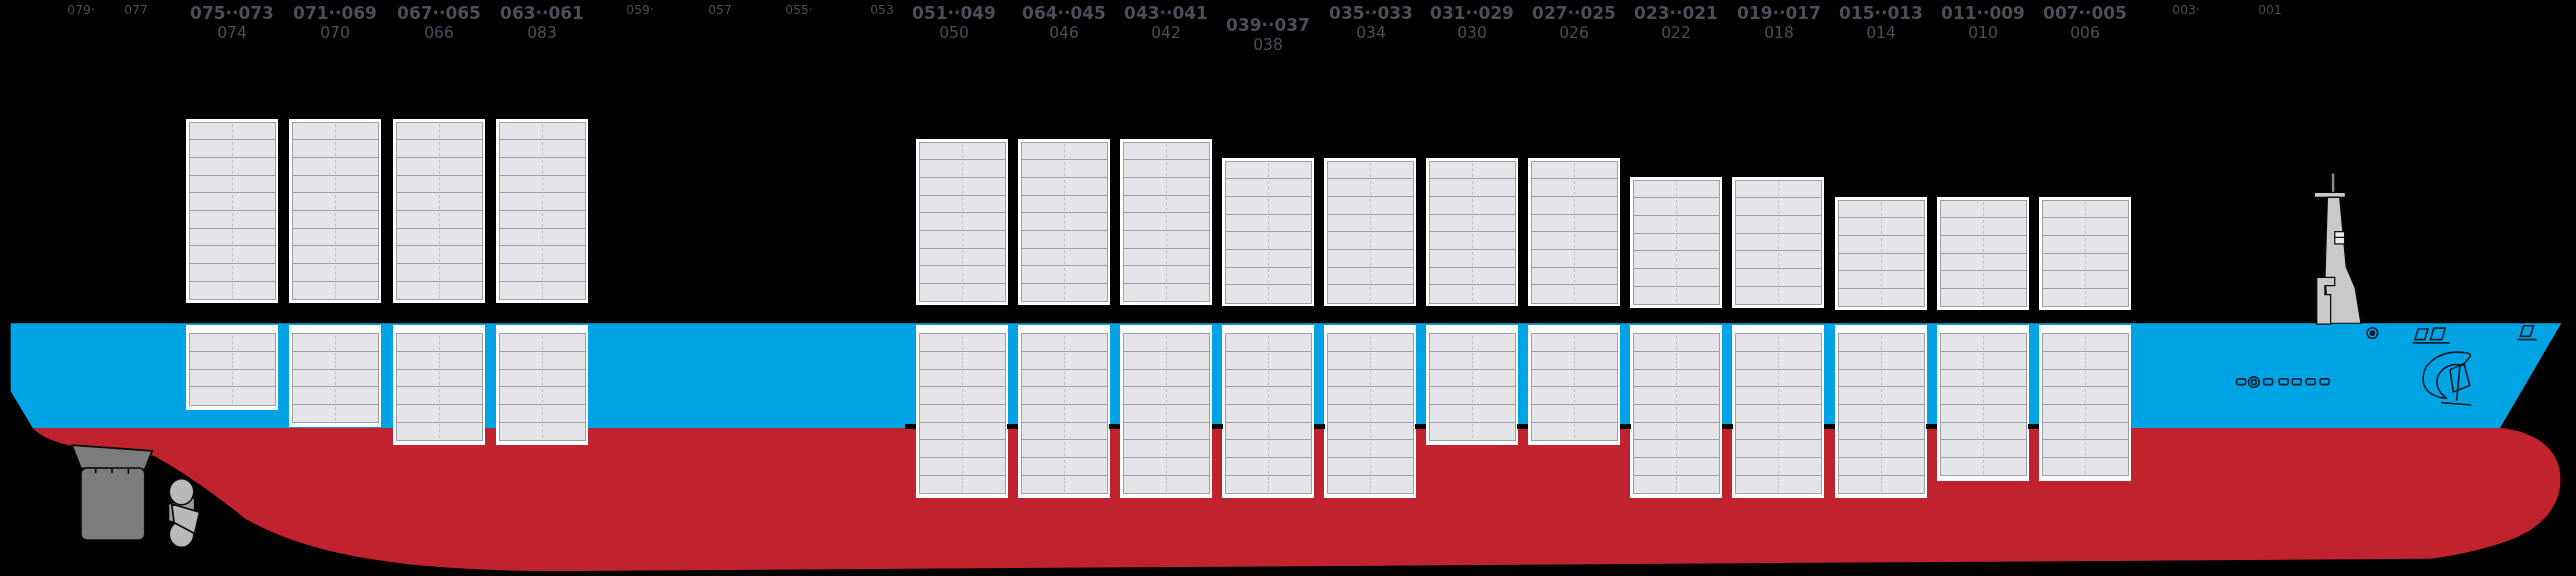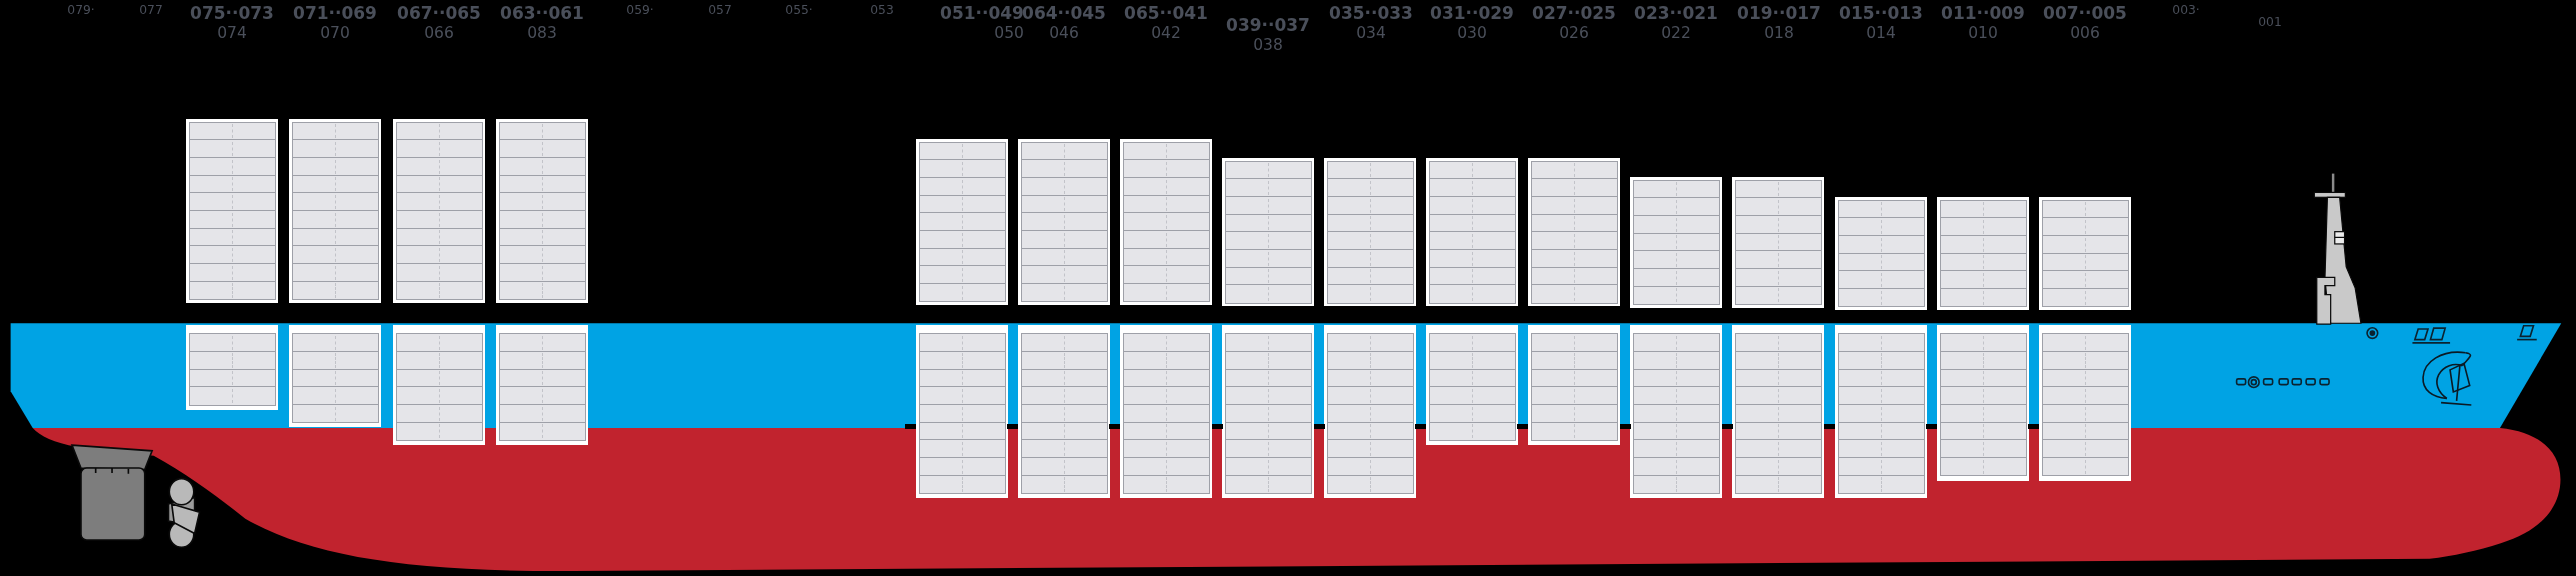--- a/index.html
+++ b/index.html
@@ -422,27 +422,27 @@
         <div class="cell"></div>
         <div class="cell"></div>
         <div class="cell"></div>
         <div class="cell"></div>
       </div>
       <div class="wedge" style="left: 2028px; top: 424px;"></div>
     </div>
 
   <div id="labels">
       <span class="single-label" style="left: 81px;">079·</span>
-      <span class="single-label" style="left: 151px;">077</span>
+      <span class="single-label" style="left: 136px;">077</span>
       <span class="single-label" style="left: 640px;">059·</span>
       <span class="single-label" style="left: 720px; text-align: right;">057</span>
       <span class="single-label" style="left: 799px;">055·</span>
       <span class="single-label" style="left: 882px;">053</span>
       <span class="single-label" style="left: 2186px;">003·</span>
-      <span class="single-label" style="left: 2270px; margin-top: 12px;">001</span>
+      <span class="single-label" style="left: 2270px;">001</span>
       <div class="pair-group" style="left: 232px;">
         <div class="pair-row">
           <span>075·</span>
           <span>·073</span>
         </div>
         <span class="even-label">074</span>
       </div>
       <div class="pair-group" style="left: 335px;">
         <div class="pair-row">
           <span>071·</span>
@@ -457,37 +457,37 @@
         </div>
         <span class="even-label">066</span>
       </div>
       <div class="pair-group" style="left: 542px;">
         <div class="pair-row">
           <span>063·</span>
           <span>·061</span>
         </div>
         <span class="even-label">083</span>
       </div>
-      <div class="pair-group" style="left: 982px; text-align: right;">
+      <div class="pair-group" style="left: 954px;">
         <div class="pair-row">
           <span>051·</span>
           <span>·049</span>
         </div>
         <span class="even-label">050</span>
       </div>
       <div class="pair-group" style="left: 1064px;">
         <div class="pair-row">
           <span>064·</span>
           <span>·045</span>
         </div>
         <span class="even-label">046</span>
       </div>
       <div class="pair-group" style="left: 1166px;">
         <div class="pair-row">
-          <span>065·</span>
+          <span>043·</span>
           <span>·041</span>
         </div>
         <span class="even-label">042</span>
       </div>
       <div class="pair-group" style="left: 1268px; margin-top: 12px;">
         <div class="pair-row">
           <span>039·</span>
           <span>·037</span>
         </div>
         <span class="even-label">038</span>

